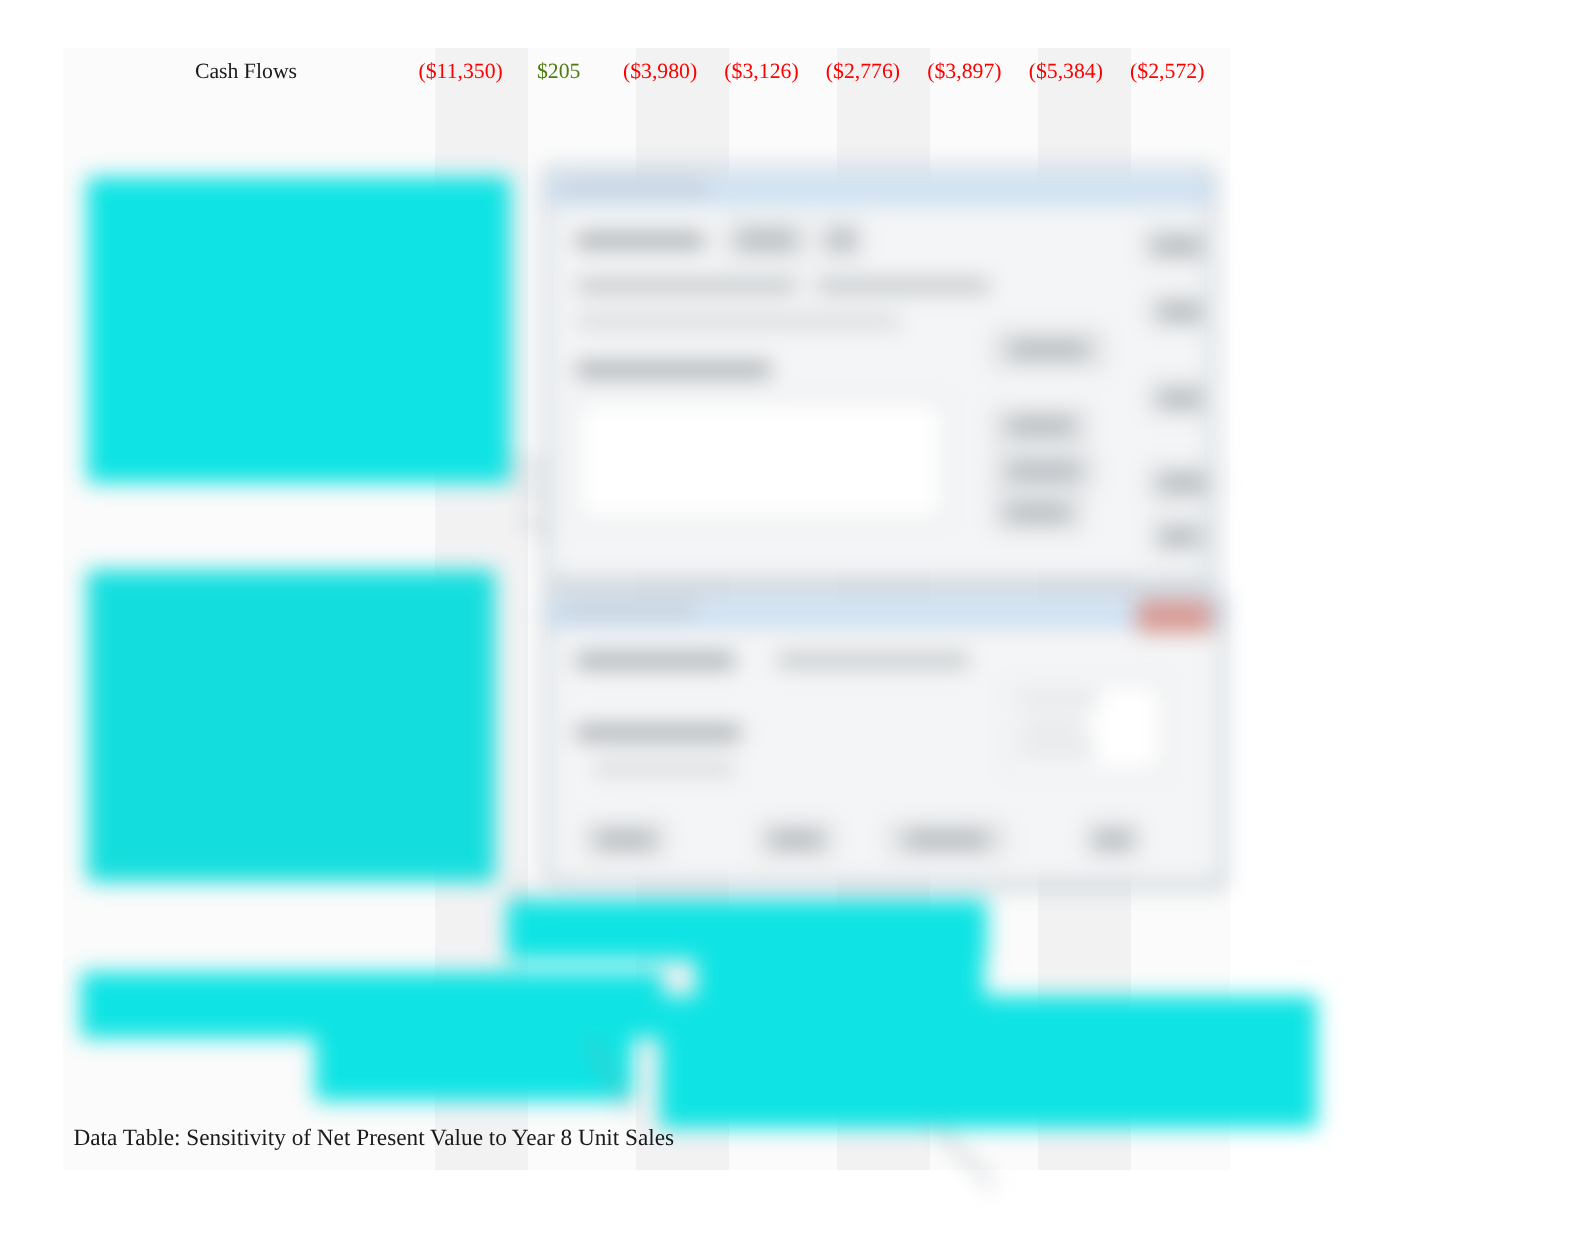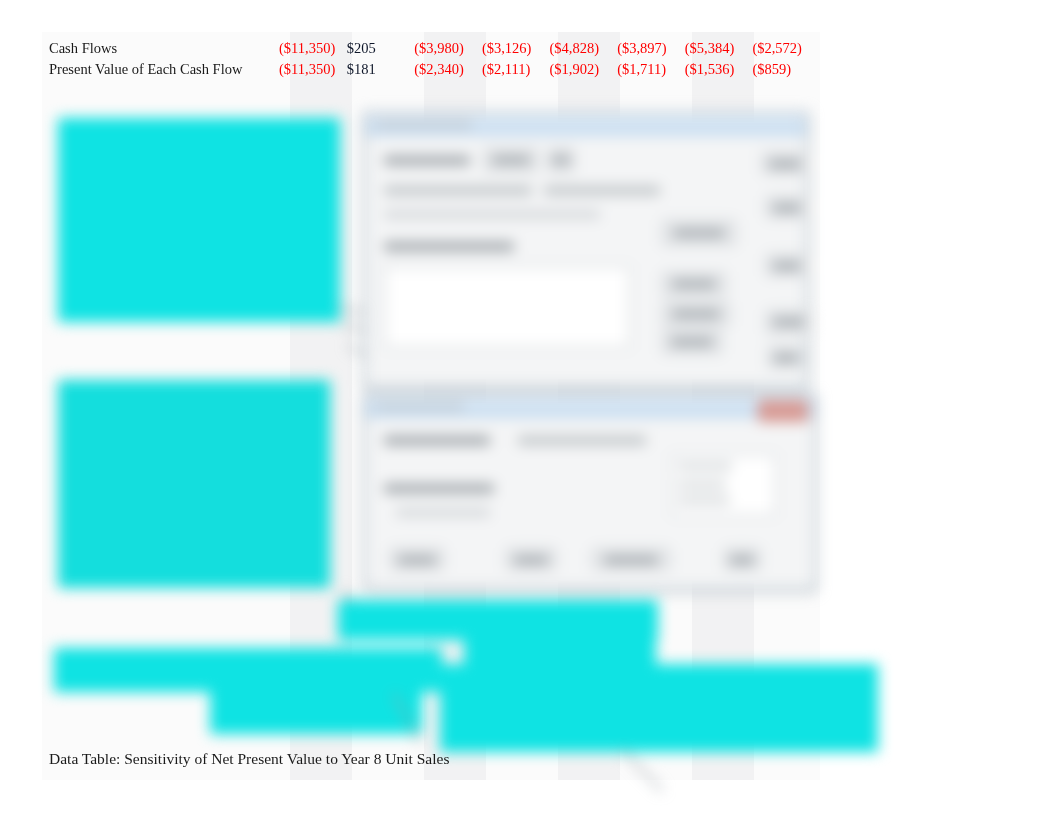--- a/index.html
+++ b/index.html
@@ -45,30 +45,30 @@
     color: #1a1a1a;
     table-layout: fixed;
   }
   #npv-table td {
     padding: 2px 0 2px 0;
     white-space: nowrap;
     line-height: 17px;
     vertical-align: top;
   }
   #npv-table td.label {
-    text-align: left;
+    text-align: center;
     padding-left: 7px;
     width: 230px;
   }
   #npv-table td.num {
-    text-align: left;
+    text-align: center;
     padding-right: 16px;
   }
   #npv-table td.neg { color: #ff0000; }
-  #npv-table td.pos { color: #0f172a; }
+  #npv-table td.pos { color: #4d7c0f; }
 
   
   #blur-layer {
     position: absolute;
     left: 42px;
     top: 108px;
     width: 840px;
     height: 672px;
     filter: blur(7px);
     -webkit-filter: blur(7px);
@@ -265,32 +265,21 @@
 </div>
 
 <table id="npv-table">
   <tbody>
     <tr>
       <td class="label">Cash Flows</td>
       <td class="num neg">($11,350)</td>
       <td class="num pos">$205</td>
       <td class="num neg">($3,980)</td>
       <td class="num neg">($3,126)</td>
-      <td class="num neg">($4,828)</td>
+      <td class="num neg">($2,776)</td>
       <td class="num neg">($3,897)</td>
       <td class="num neg">($5,384)</td>
       <td class="num neg">($2,572)</td>
     </tr>
-    <tr>
-      <td class="label">Present Value of Each Cash Flow</td>
-      <td class="num neg">($11,350)</td>
-      <td class="num pos">$181</td>
-      <td class="num neg">($2,340)</td>
-      <td class="num neg">($2,111)</td>
-      <td class="num neg">($1,902)</td>
-      <td class="num neg">($1,711)</td>
-      <td class="num neg">($1,536)</td>
-      <td class="num neg">($859)</td>
-    </tr>
   </tbody>
 </table>
 
 <div id="caption">Data Table: Sensitivity of Net Present Value to Year 8 Unit Sales</div>
 
 </body></html>

